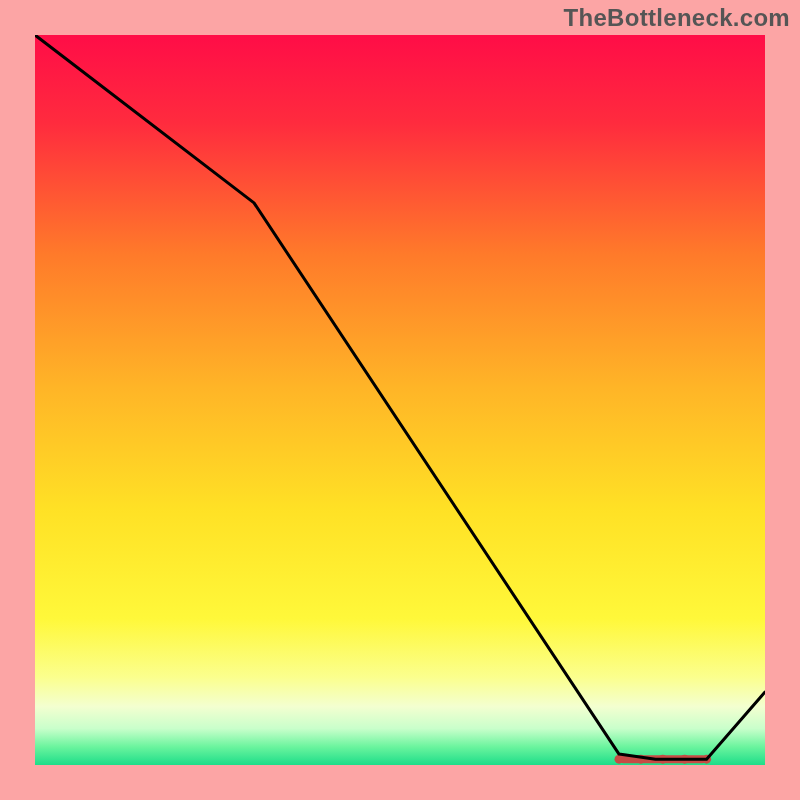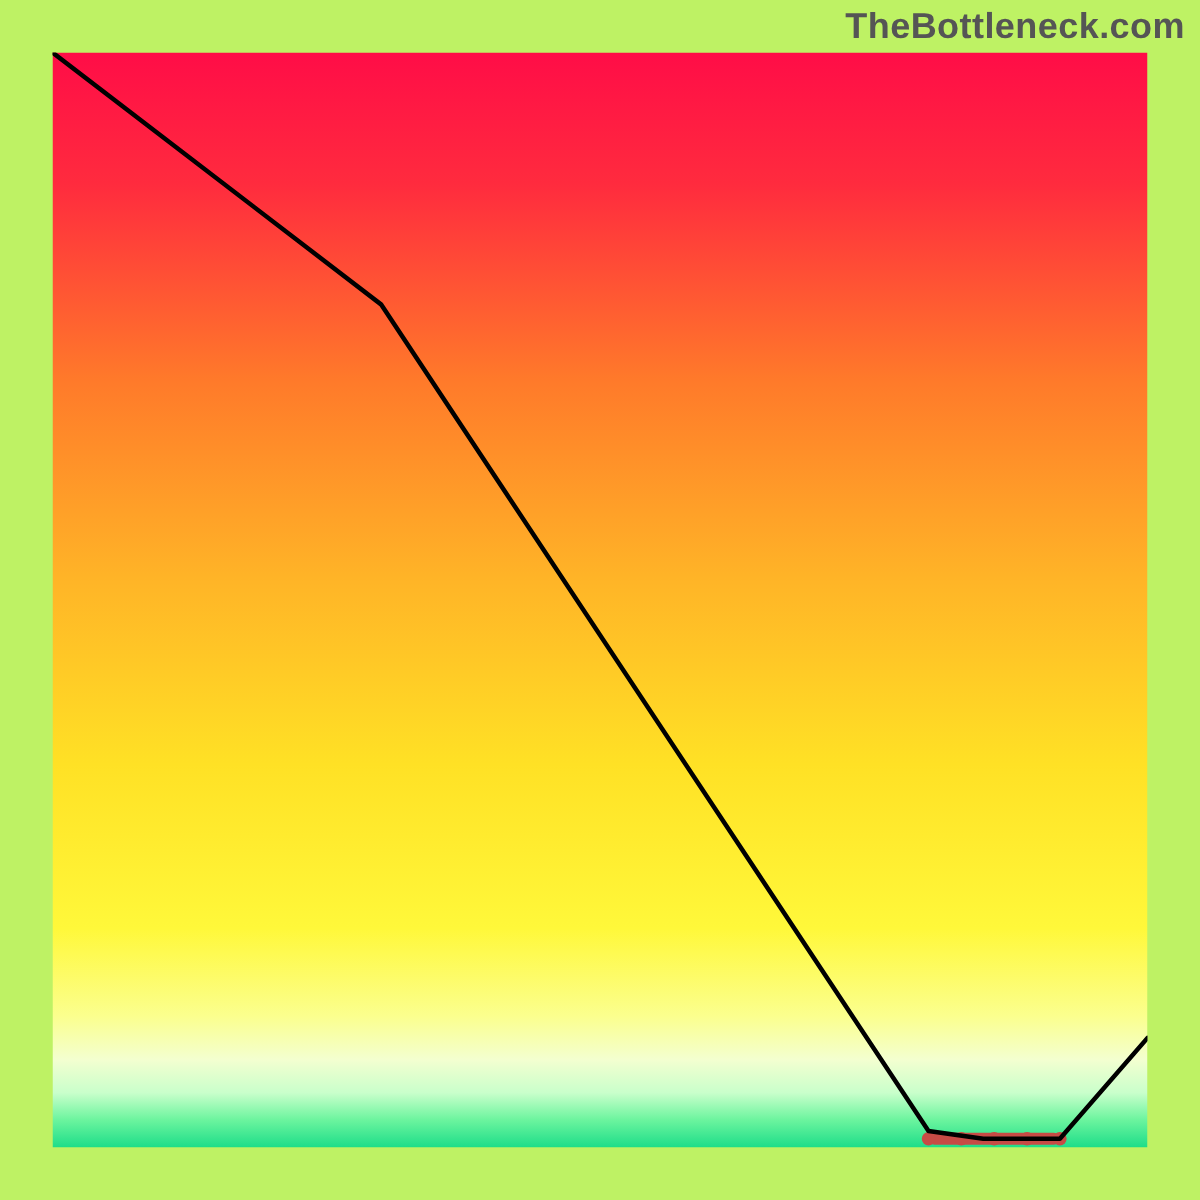--- a/index.html
+++ b/index.html
@@ -8,21 +8,21 @@
     width: 800px;
     height: 800px;
     background: #000;
     font-family: Arial, Helvetica, sans-serif;
     overflow: hidden;
   }
   .frame {
     position: relative;
     width: 800px;
     height: 800px;
-    background: #bef264;
+    background: #fca5a5;
   }
   .watermark {
     position: absolute;
     top: 4px;
     right: 10px;
     color: #555;
     font-size: 24px;
     font-weight: 600;
     letter-spacing: 0.3px;
     user-select: none;

